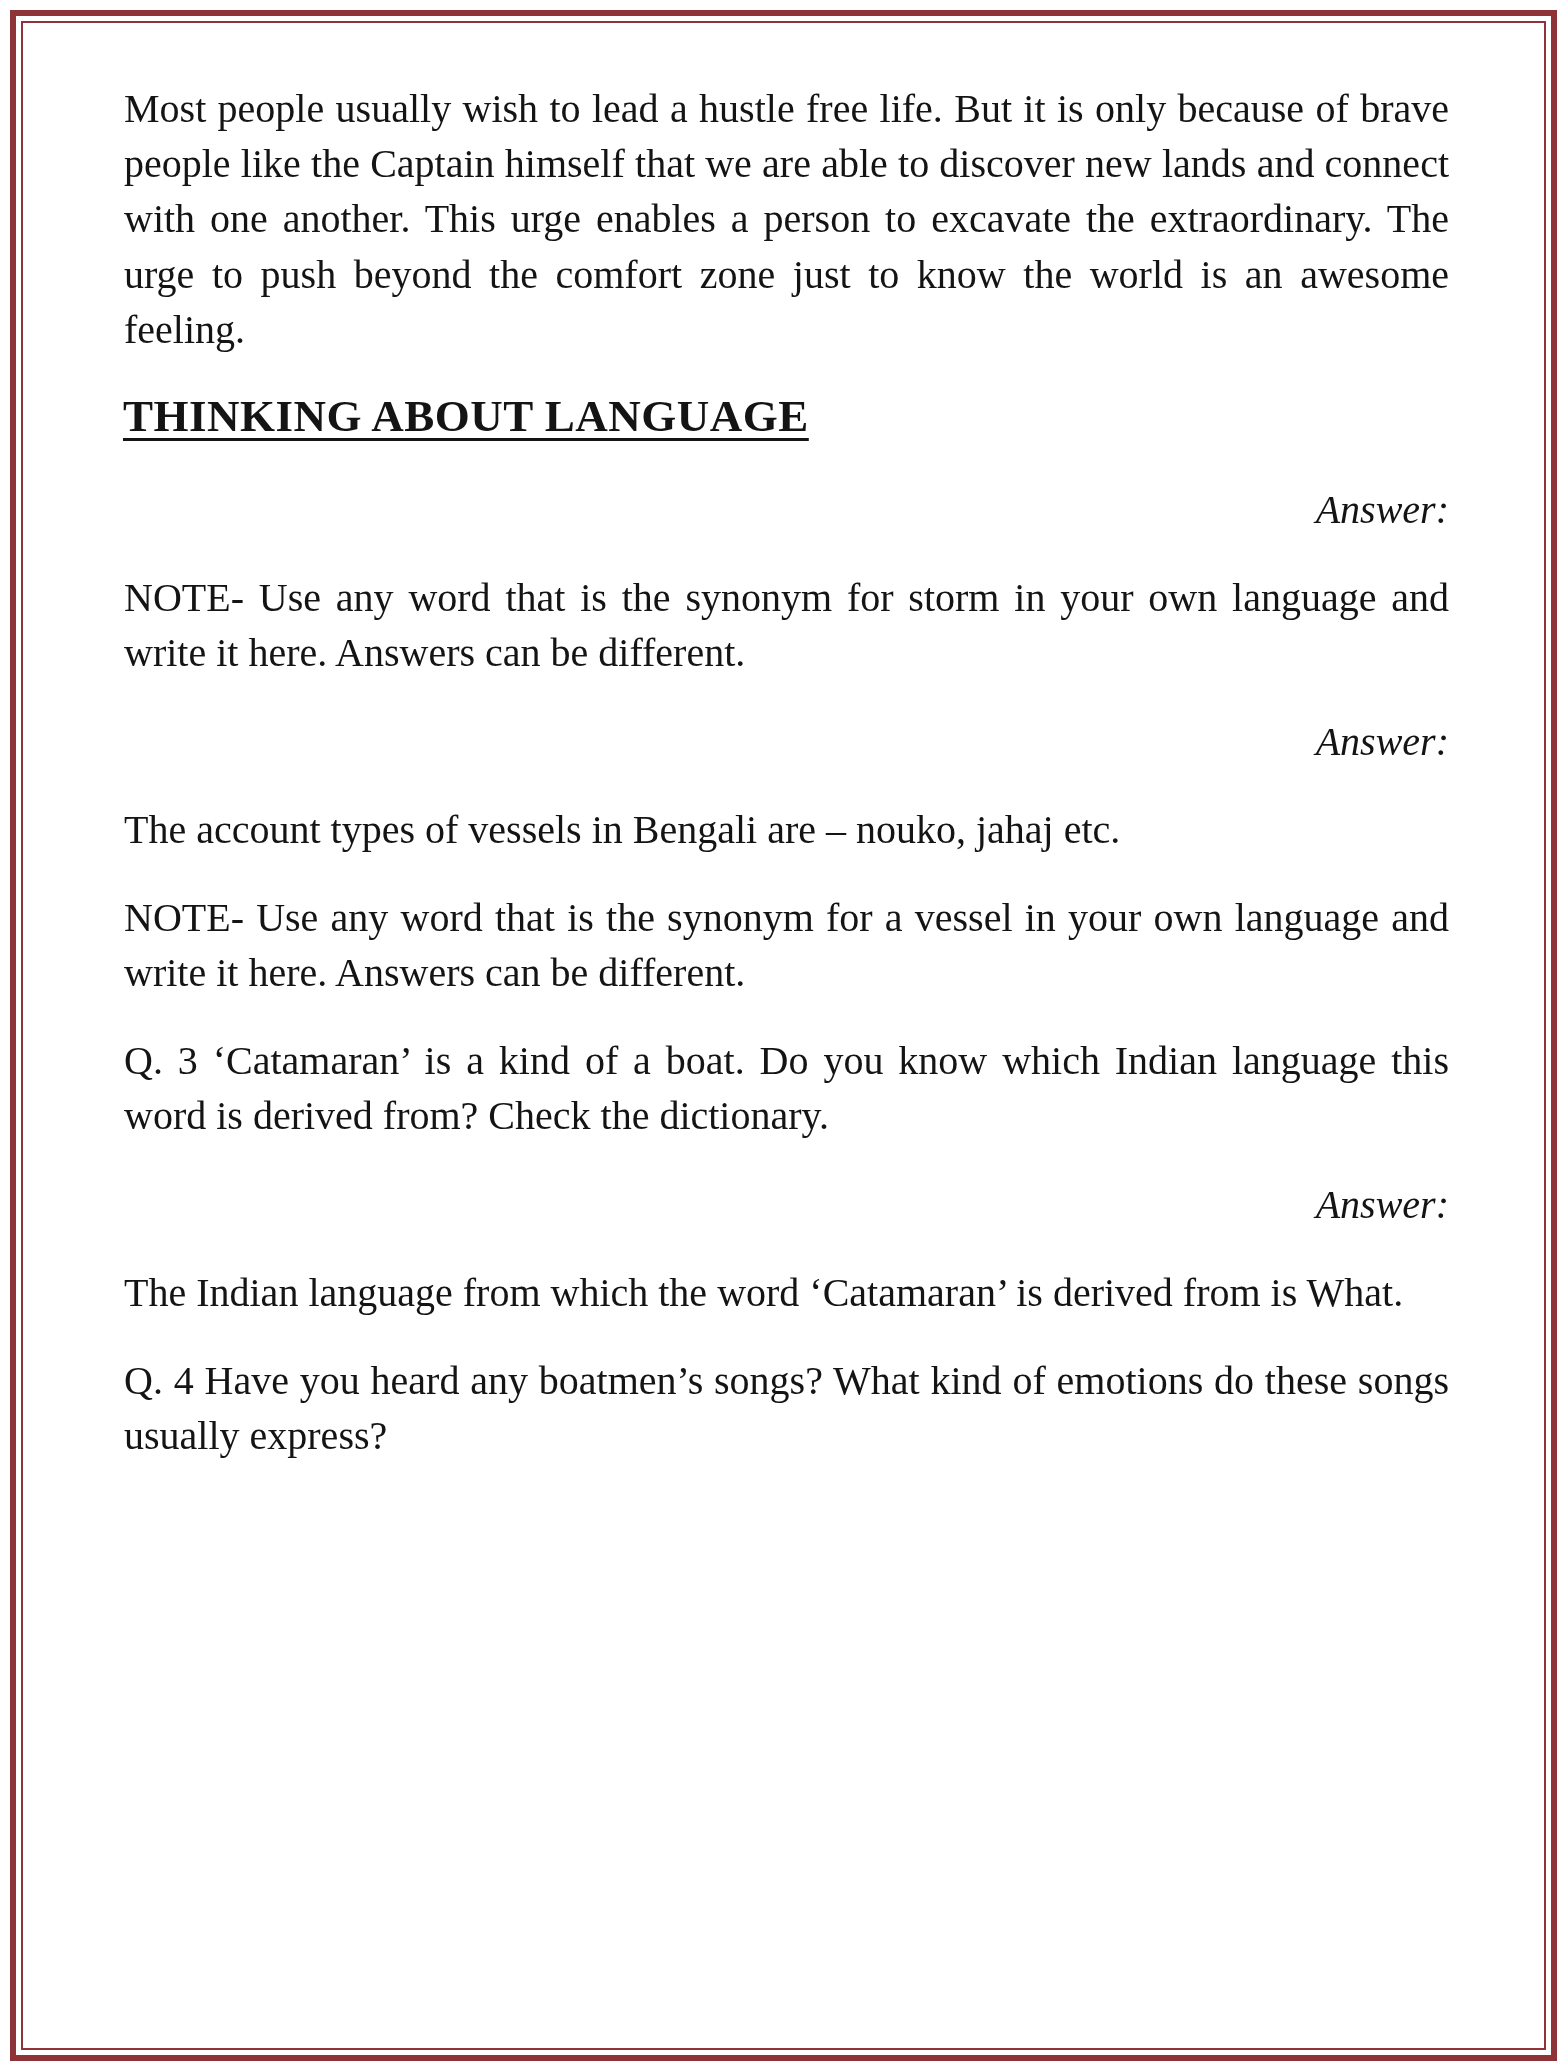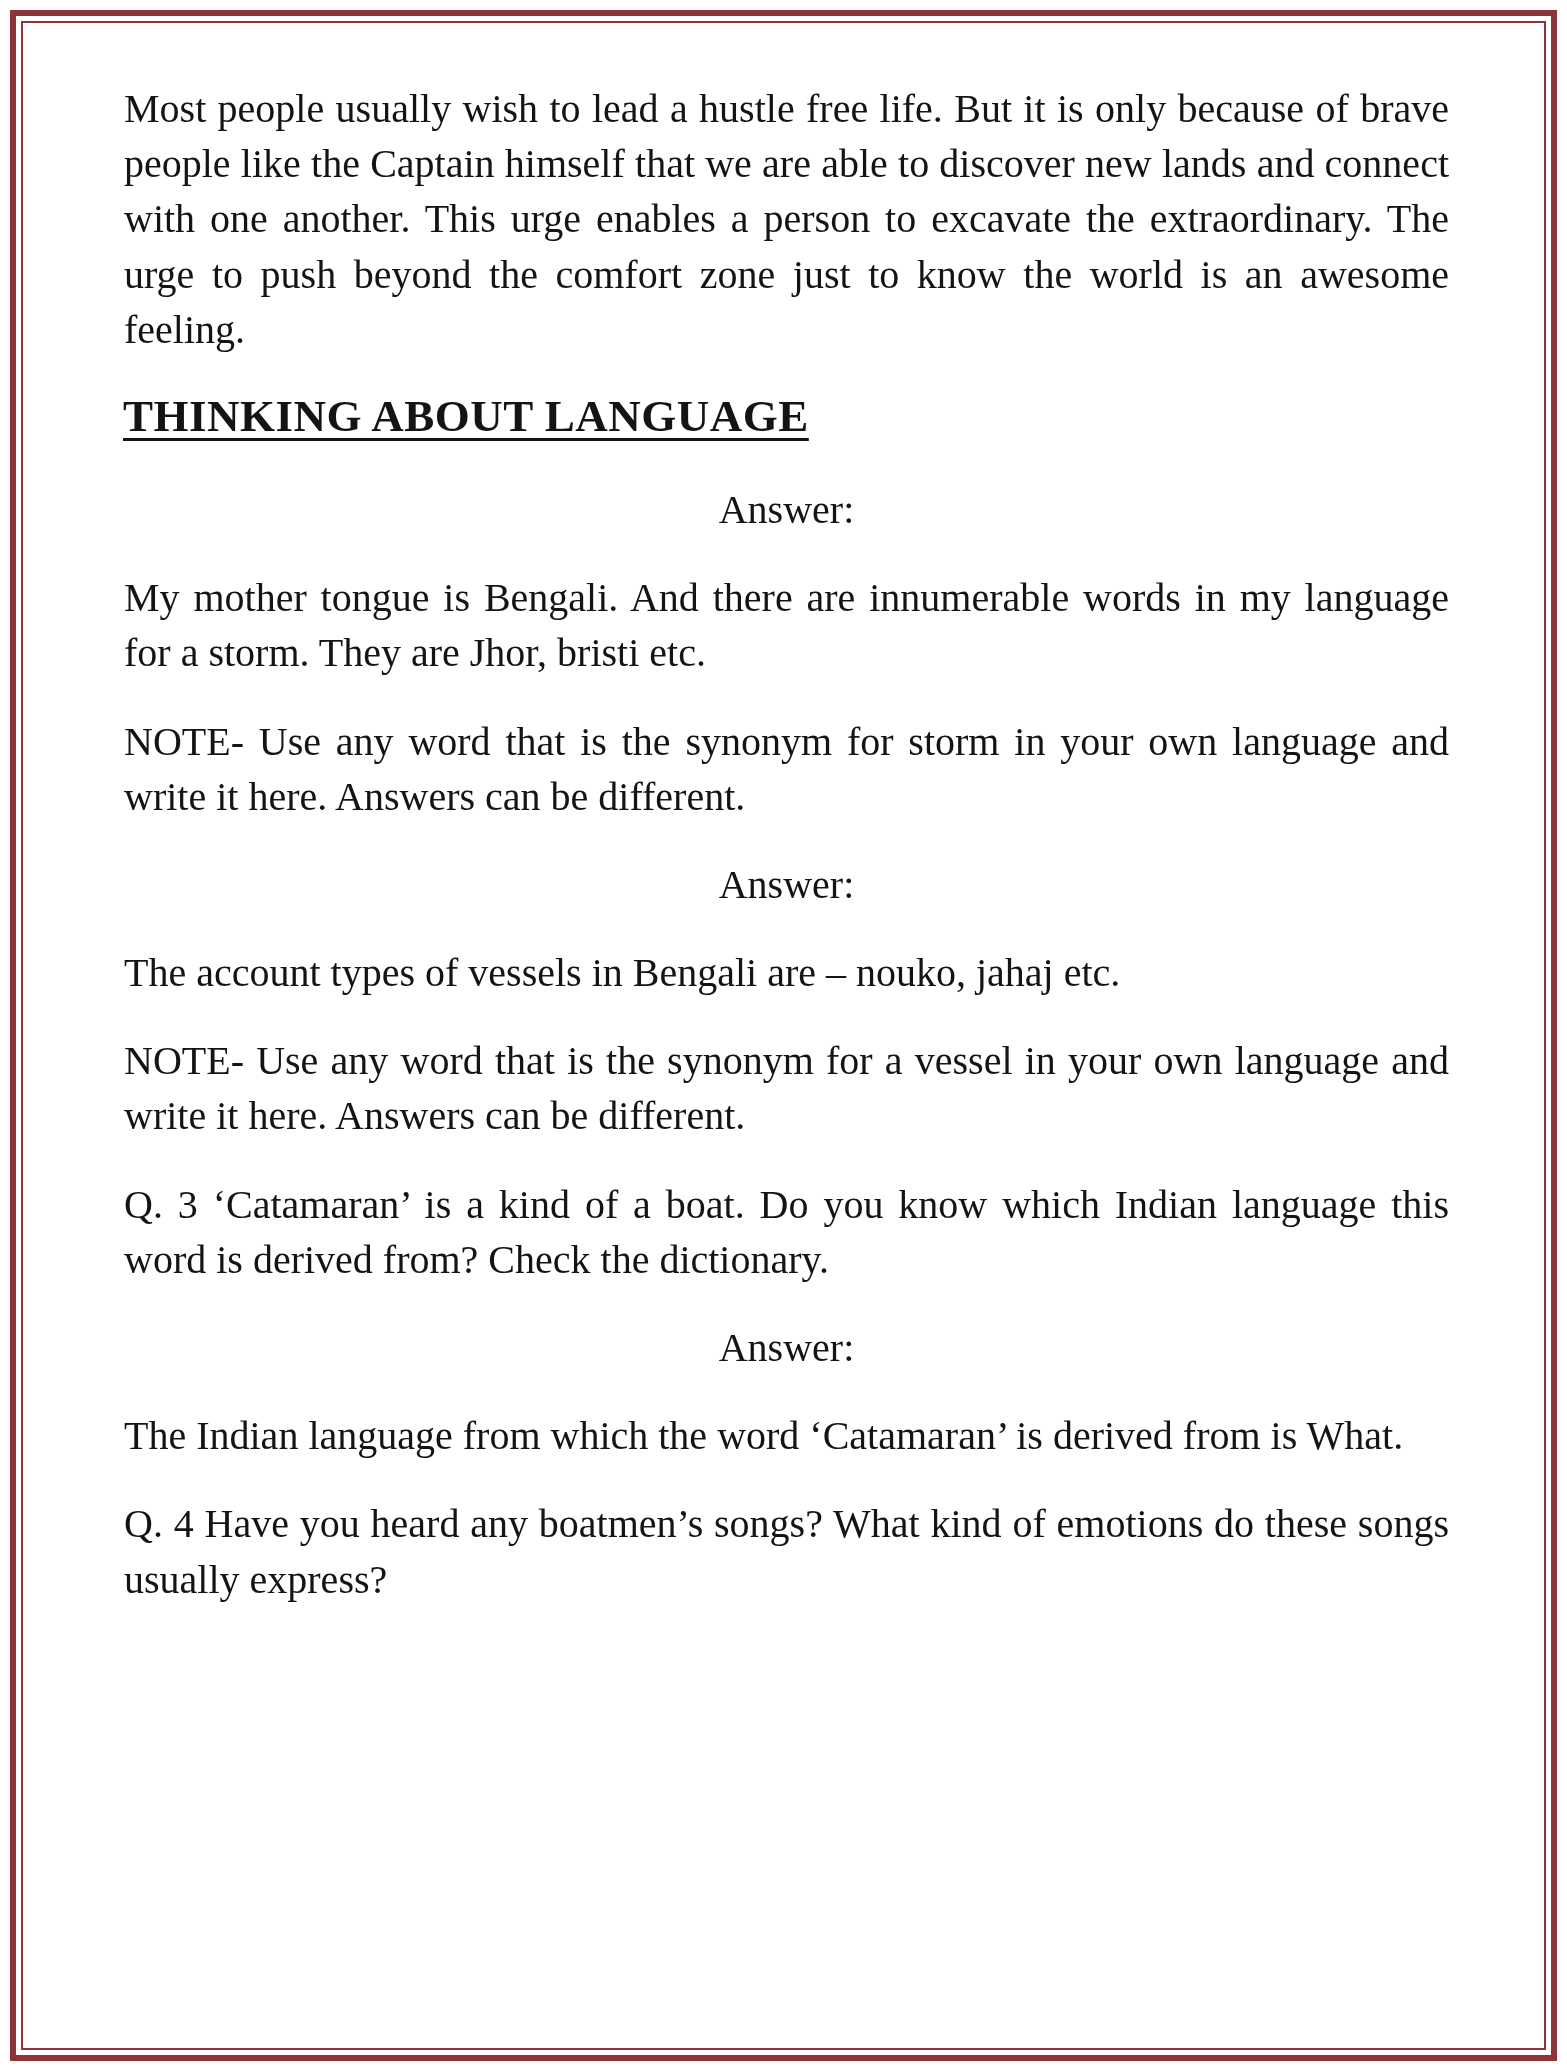--- a/index.html
+++ b/index.html
@@ -30,21 +30,22 @@
   .content{
     padding:58px 95px 0 100px;
   }
   .para{
     font-size:40px;
     line-height:1.38;
     text-align:justify;
     margin:0 0 33px 1px;
   }
   .answer-label{
-    text-align:center;
+    text-align:right;
+    font-style:italic;
   }
   .heading{
     font-size:45px;
     font-weight:bold;
     text-align:left;
     text-decoration:underline;
     text-decoration-thickness:3px;
     text-underline-offset:7px;
     margin:2px 0 40px 0;
     letter-spacing:0.5px;
@@ -55,21 +56,20 @@
 
 <div class="frame-outer">
   <div class="frame-inner">
     <div class="content">
 
       <p class="para">Most people usually wish to lead a hustle free life. But it is only because of brave people like the Captain himself that we are able to discover new lands and connect with one another. This urge enables a person to excavate the extraordinary. The urge to push beyond the comfort zone just to know the world is an awesome feeling.</p>
 
       <h1 class="heading">THINKING ABOUT LANGUAGE</h1>
 
       <p class="para answer-label">Answer:</p>
-      <p class="para">My mother tongue is Bengali. And there are innumerable words in my language for a storm. They are Jhor, bristi etc.</p>
       <p class="para">NOTE- Use any word that is the synonym for storm in your own language and write it here. Answers can be different.</p>
 
       <p class="para answer-label">Answer:</p>
       <p class="para">The account types of vessels in Bengali are – nouko, jahaj etc.</p>
       <p class="para">NOTE- Use any word that is the synonym for a vessel in your own language and write it here. Answers can be different.</p>
 
       <p class="para">Q. 3 ‘Catamaran’ is a kind of a boat. Do you know which Indian language this word is derived from? Check the dictionary.</p>
       <p class="para answer-label">Answer:</p>
       <p class="para">The Indian language from which the word ‘Catamaran’ is derived from is What.</p>
 

